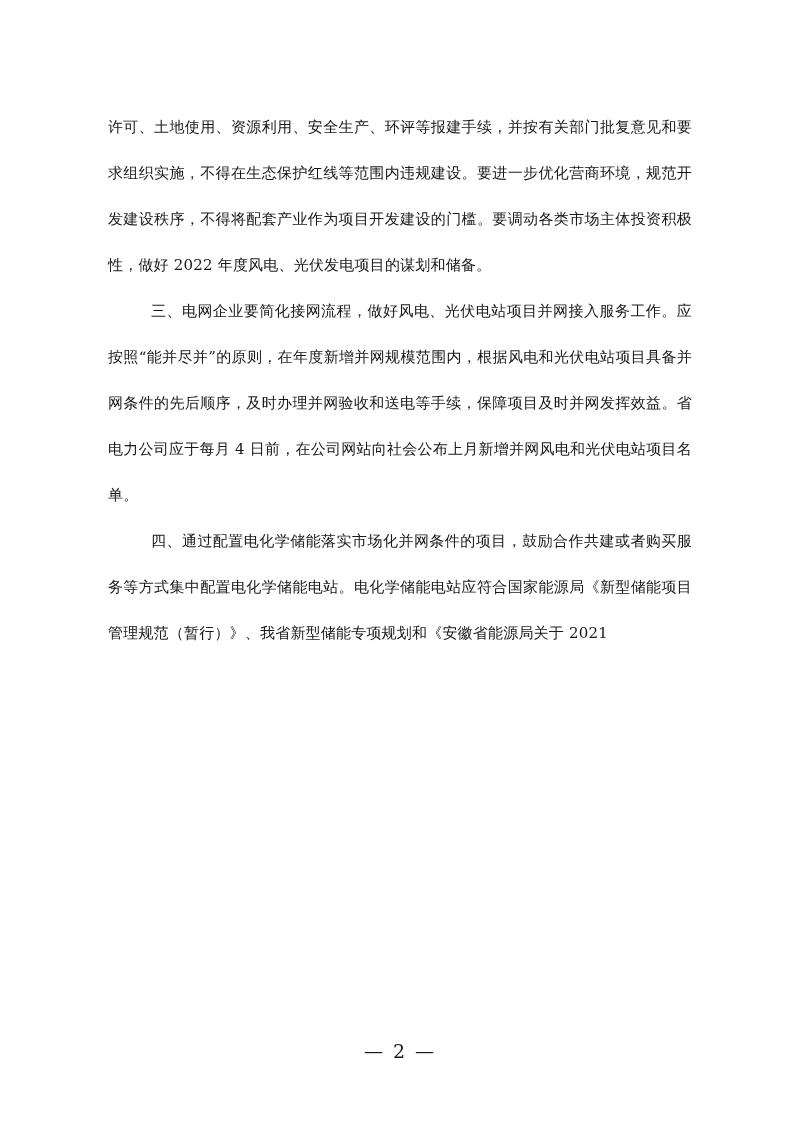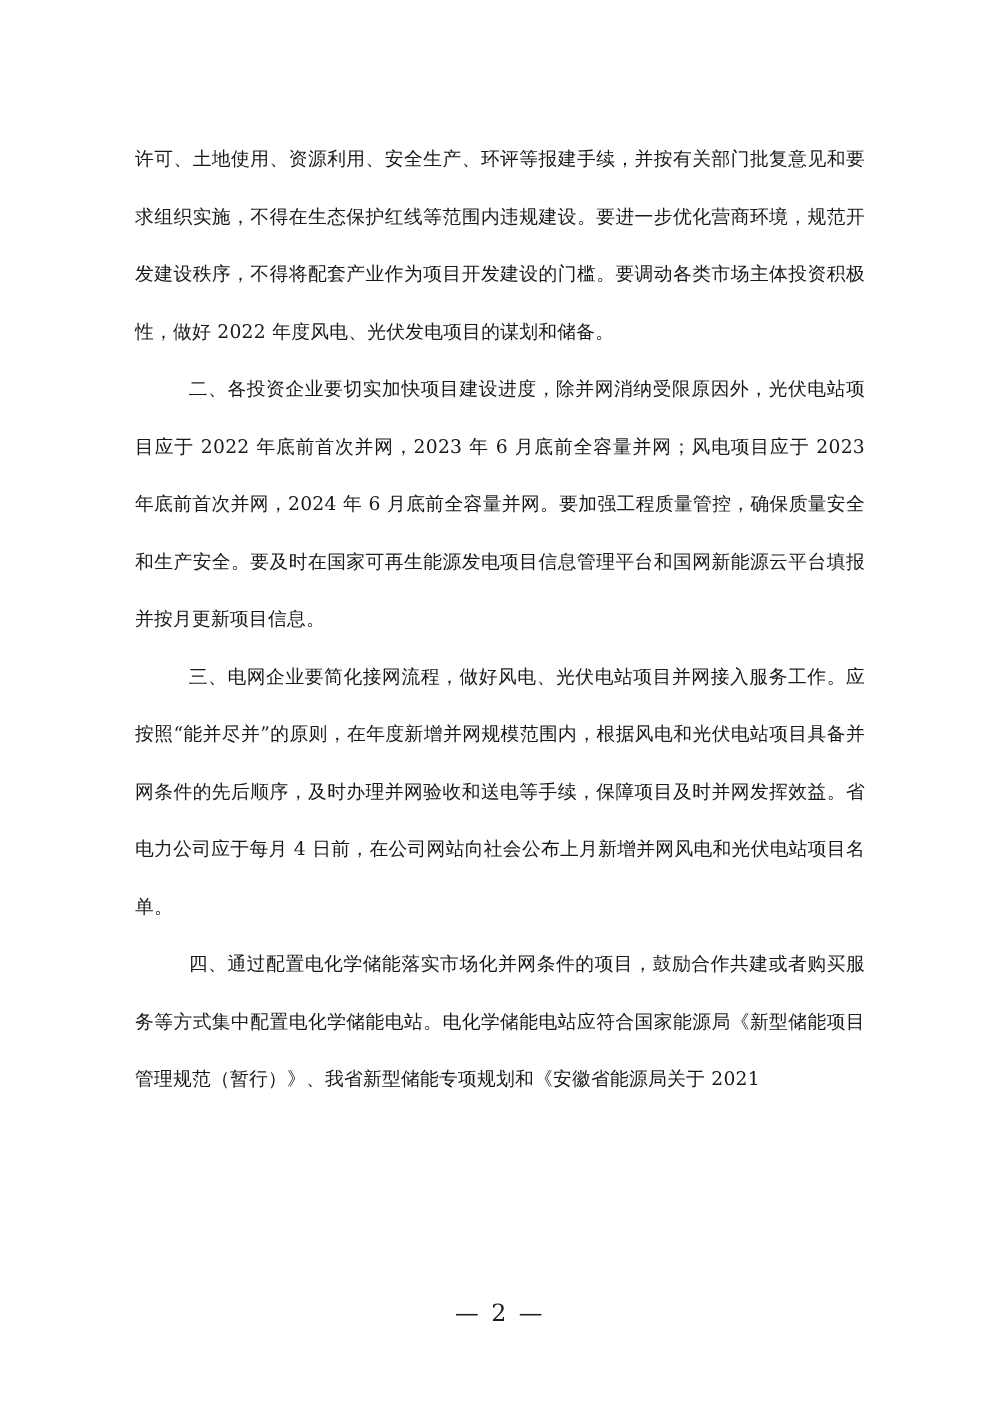--- a/index.html
+++ b/index.html
@@ -58,21 +58,20 @@
 </style>
 </head>
 <body>
 
 <div class="page">
 
   <div class="body-area">
 
     <p class="para">许可、土地使用、资源利用、安全生产、环评等报建手续，并按有关部门批复意见和要求组织实施，不得在生态保护红线等范围内违规建设。要进一步优化营商环境，规范开发建设秩序，不得将配套产业作为项目开发建设的门槛。要调动各类市场主体投资积极性，做好 2022 年度风电、光伏发电项目的谋划和储备。</p>
 
-    <p class="para indent">二、各投资企业要切实加快项目建设进度，除并网消纳受限原因外，光伏电站项目应于 2022 年底前首次并网，2023 年 6 月底前全容量并网；风电项目应于 2023 年底前首次并网，2024 年 6 月底前全容量并网。要加强工程质量管控，确保质量安全和生产安全。要及时在国家可再生能源发电项目信息管理平台和国网新能源云平台填报并按月更新项目信息。</p>
 
     <p class="para indent">三、电网企业要简化接网流程，做好风电、光伏电站项目并网接入服务工作。应按照“能并尽并”的原则，在年度新增并网规模范围内，根据风电和光伏电站项目具备并网条件的先后顺序，及时办理并网验收和送电等手续，保障项目及时并网发挥效益。省电力公司应于每月 4 日前，在公司网站向社会公布上月新增并网风电和光伏电站项目名单。</p>
 
     <p class="para indent">四、通过配置电化学储能落实市场化并网条件的项目，鼓励合作共建或者购买服务等方式集中配置电化学储能电站。电化学储能电站应符合国家能源局《新型储能项目管理规范（暂行）》、我省新型储能专项规划和《安徽省能源局关于 2021</p>
 
   </div>
 
   <div class="footer">— 2 —</div>
 
 </div>

